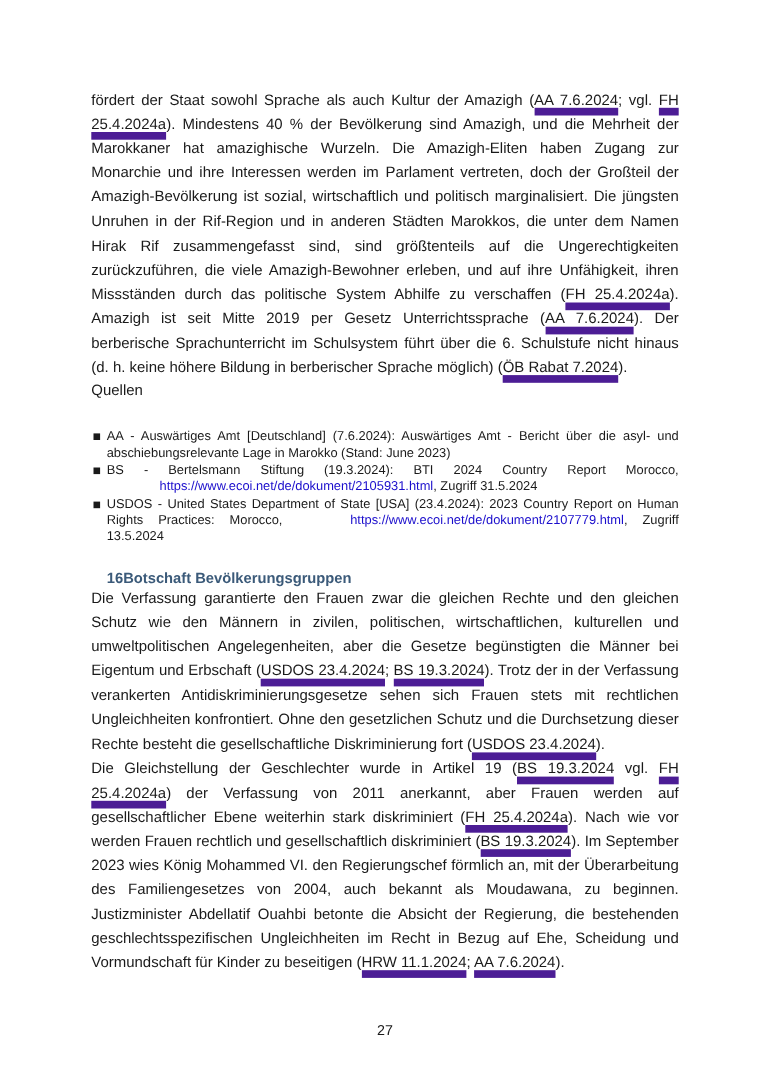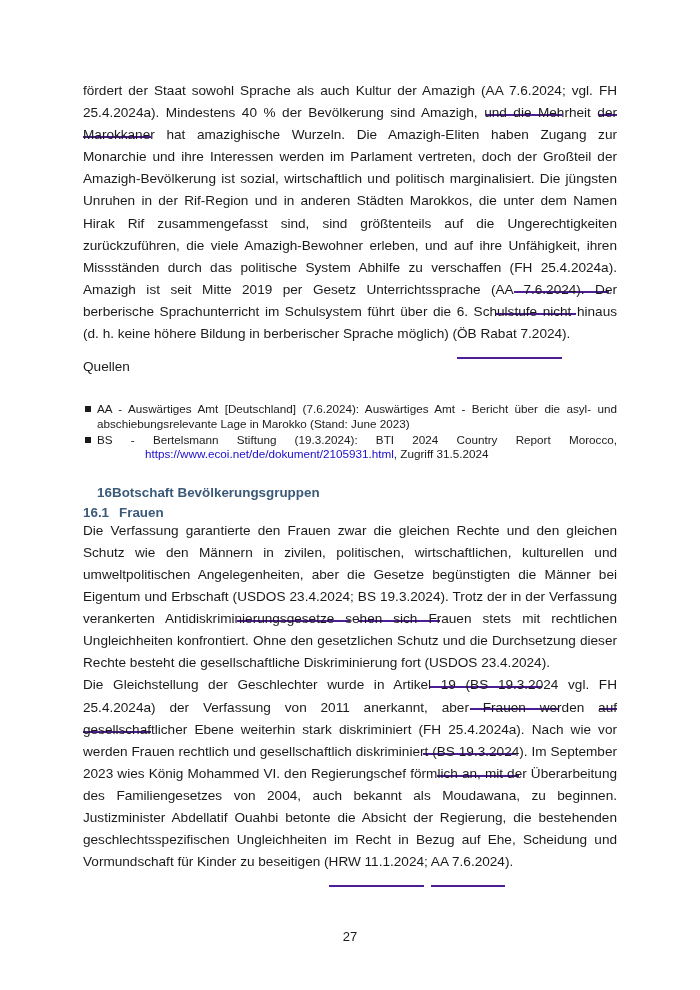--- a/index.html
+++ b/index.html
@@ -1,21 +1,21 @@
 <!DOCTYPE html>
 <html><head>
 <meta charset="utf-8">
 <style>
   html, body { margin: 0; padding: 0; background: #ffffff; }
   body { width: 700px; height: 990px; position: relative; overflow: hidden;
          font-family: "Liberation Sans", sans-serif; color: #1a1a1a; }
   .page { position: absolute; left: 83px; top: 80px; width: 534px; }
   p.body { font-size: 13.6px; line-height: 22.1px; margin: 0; text-align: justify; }
-  .cite { text-decoration: none; border-bottom: 2px solid #4c1d95; padding-bottom: 16px; color: #1a1a1a; cursor: pointer; }
-  .quellen { font-size: 13.6px; margin-top: 14px; }
+  .cite { text-decoration: none; border-bottom: 7px solid #4c1d95; padding-bottom: 0px; color: #1a1a1a; cursor: pointer; }
+  .quellen { font-size: 13.6px; margin-top: 2px; }
   ul.sources { list-style: none; padding: 0; margin: 28px 0 0 0; }
   ul.sources li { position: relative; padding-left: 14px; font-size: 11.7px; line-height: 14.4px; margin-bottom: 2px; text-align: justify; }
   ul.sources li .bullet { position: absolute; left: 2px; top: 4px; width: 6px; height: 6px; background: #1a1a1a; }
   a.url { color: #1a0dcc; text-decoration: none; margin-left: 48px; }
   .h1 { font-weight: bold; color: #3b5a79; font-size: 13.4px; margin-top: 23px; }
   .h1 .num { display: inline-block; width: 29px; text-align: right; }
   .h2 { font-weight: bold; color: #3b5a79; font-size: 13.4px; margin-top: 5px; }
   .h2 .num { display: inline-block; width: 36px; }
   .changed { color: #3b5a79; font-size: 11.7px; margin-top: 5px; }
   .p2 { margin-top: 15px; }
@@ -25,26 +25,24 @@
 </head>
 <body>
 
 <div class="page">
   <p class="body">fördert der Staat sowohl Sprache als auch Kultur der Amazigh (<span class="cite">AA 7.6.2024</span>; vgl. <span class="cite">FH 25.4.2024a</span>). Mindestens 40 % der Bevölkerung sind Amazigh, und die Mehrheit der Marokkaner hat amazighische Wurzeln. Die Amazigh-Eliten haben Zugang zur Monarchie und ihre Interessen werden im Parlament vertreten, doch der Großteil der Amazigh-Bevölkerung ist sozial, wirtschaftlich und politisch marginalisiert. Die jüngsten Unruhen in der Rif-Region und in anderen Städten Marokkos, die unter dem Namen Hirak Rif zusammengefasst sind, sind größtenteils auf die Ungerechtigkeiten zurückzuführen, die viele Amazigh-Bewohner erleben, und auf ihre Unfähigkeit, ihren Missständen durch das politische System Abhilfe zu verschaffen (<span class="cite">FH 25.4.2024a</span>). Amazigh ist seit Mitte 2019 per Gesetz Unterrichtssprache (<span class="cite">AA 7.6.2024</span>). Der berberische Sprachunterricht im Schulsystem führt über die 6. Schulstufe nicht hinaus (d. h. keine höhere Bildung in berberischer Sprache möglich) (<span class="cite">ÖB Rabat 7.2024</span>).</p>
 
   <div class="quellen">Quellen</div>
   <ul class="sources">
       <li><span class="bullet"></span><span>AA - Auswärtiges Amt [Deutschland] (7.6.2024): Auswärtiges Amt - Bericht über die asyl- und abschiebungsrelevante Lage in Marokko (Stand: June 2023)</span></li>
       <li><span class="bullet"></span><span>BS - Bertelsmann Stiftung (19.3.2024): BTI 2024 Country Report Morocco, </span><a class="url">https://www.ecoi.net/de/dokument/2105931.html</a><span>, Zugriff 31.5.2024</span></li>
+      <li><span class="bullet"></span><span>USDOS - United States Department of State [USA] (23.4.2024): 2023 Country Report on Human Rights Practices: Morocco, </span><a class="url">https://www.ecoi.net/de/dokument/2107779.html</a><span>, Zugriff 13.5.2024</span></li>
     </ul>
 
   <div class="h1">
     <span class="num">16</span><span>Botschaft Bevölkerungsgruppen</span>
-  </div>
-  <div class="h2">
-    <span class="num">16.1</span><span>Frauen</span>
   </div>
 
   <p class="body p2">Die Verfassung garantierte den Frauen zwar die gleichen Rechte und den gleichen Schutz wie den Männern in zivilen, politischen, wirtschaftlichen, kulturellen und umweltpolitischen Angelegenheiten, aber die Gesetze begünstigten die Männer bei Eigentum und Erbschaft (<span class="cite">USDOS 23.4.2024</span>; <span class="cite">BS 19.3.2024</span>). Trotz der in der Verfassung verankerten Antidiskriminierungsgesetze sehen sich Frauen stets mit rechtlichen Ungleichheiten konfrontiert. Ohne den gesetzlichen Schutz und die Durchsetzung dieser Rechte besteht die gesellschaftliche Diskriminierung fort (<span class="cite">USDOS 23.4.2024</span>).</p>
   <p class="body p3">Die Gleichstellung der Geschlechter wurde in Artikel 19 (<span class="cite">BS 19.3.2024</span> vgl. <span class="cite">FH 25.4.2024a</span>) der Verfassung von 2011 anerkannt, aber Frauen werden auf gesellschaftlicher Ebene weiterhin stark diskriminiert (<span class="cite">FH 25.4.2024a</span>). Nach wie vor werden Frauen rechtlich und gesellschaftlich diskriminiert (<span class="cite">BS 19.3.2024</span>). Im September 2023 wies König Mohammed VI. den Regierungschef förmlich an, mit der Überarbeitung des Familiengesetzes von 2004, auch bekannt als Moudawana, zu beginnen. Justizminister Abdellatif Ouahbi betonte die Absicht der Regierung, die bestehenden geschlechtsspezifischen Ungleichheiten im Recht in Bezug auf Ehe, Scheidung und Vormundschaft für Kinder zu beseitigen (<span class="cite">HRW 11.1.2024</span>; <span class="cite">AA 7.6.2024</span>).</p>
 </div>
 
 <div class="pagenum">27</div>
 
 </body></html>

